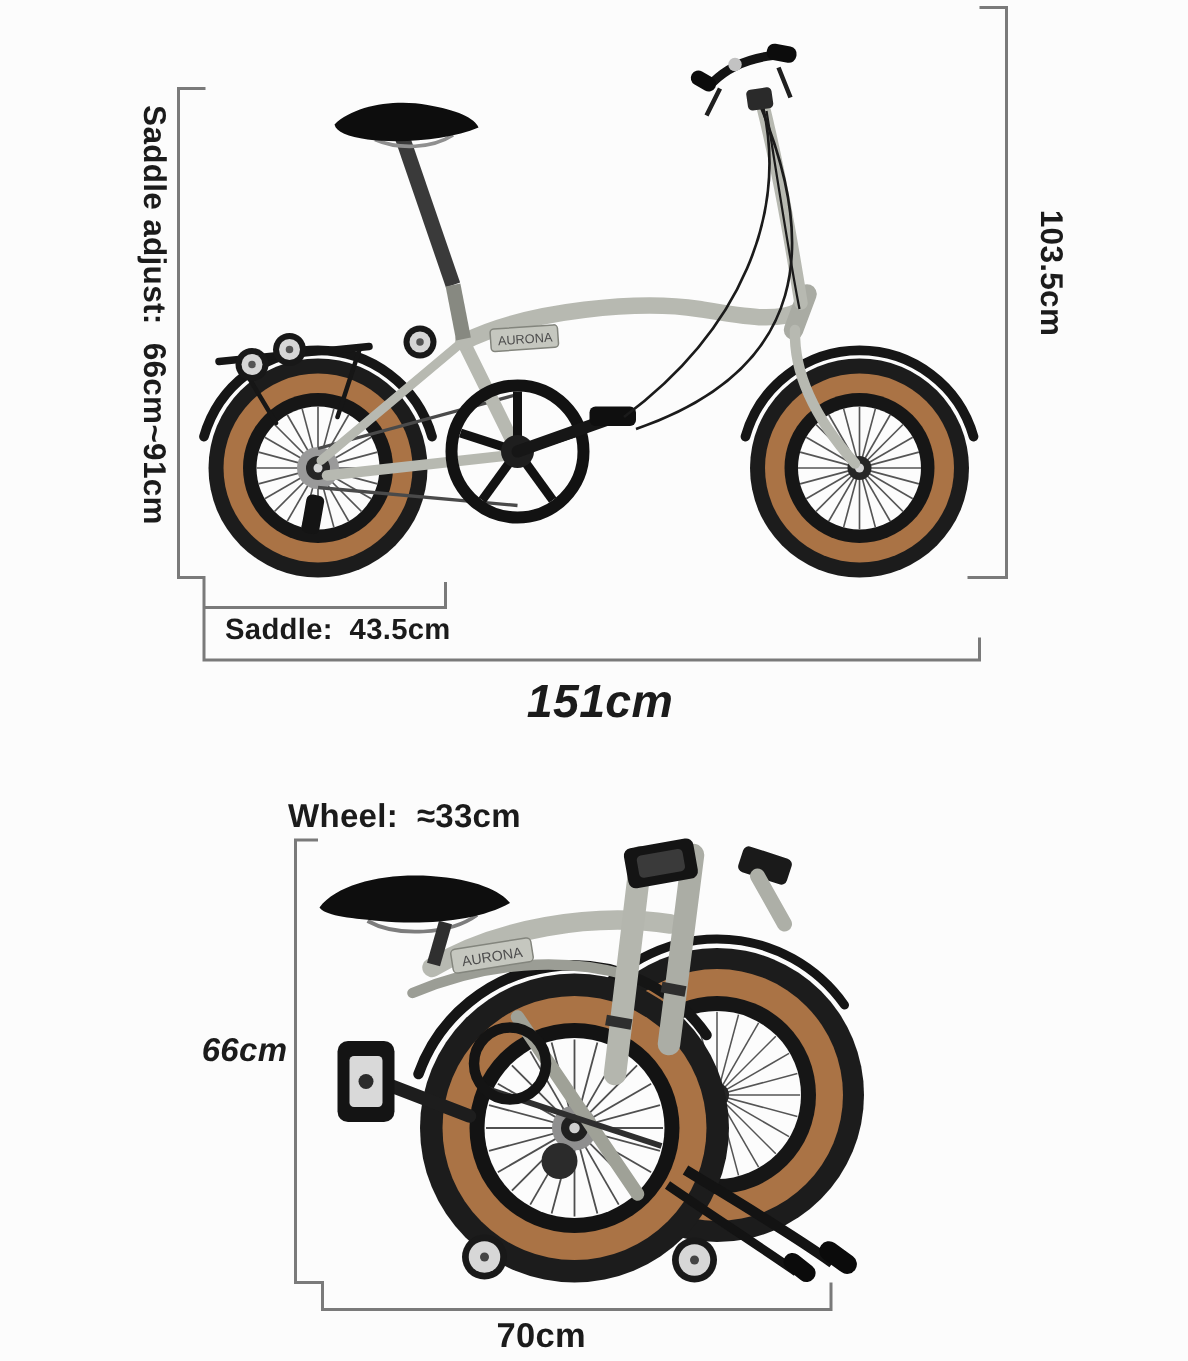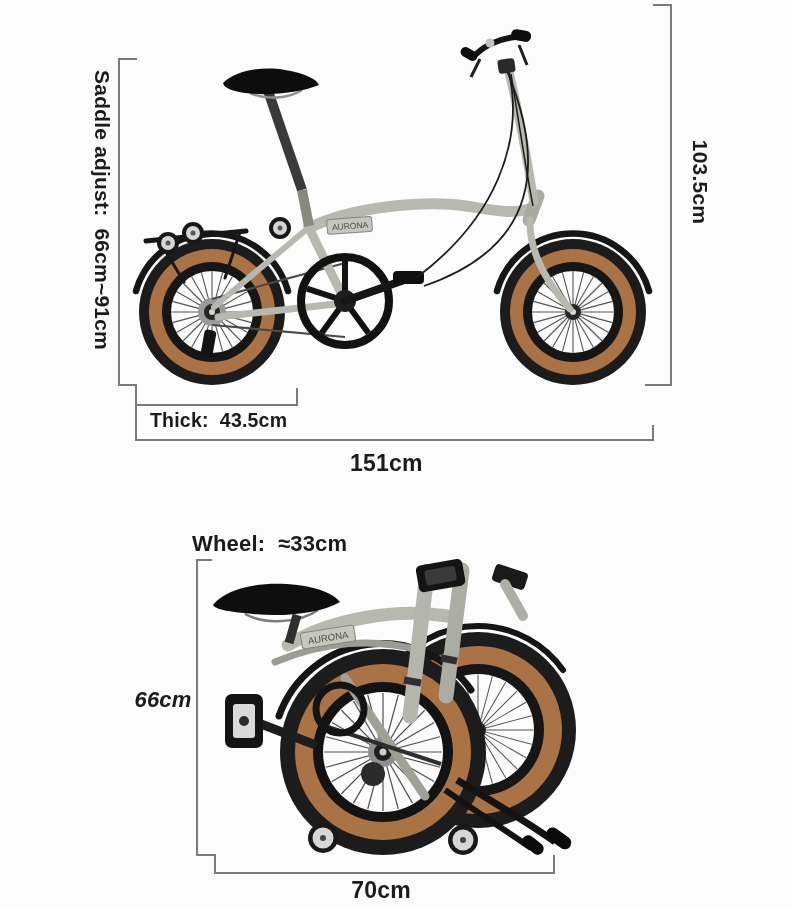--- a/index.html
+++ b/index.html
@@ -3,24 +3,24 @@
 <meta charset="utf-8">
 <style>
   html,body{margin:0;padding:0;background:#fcfcfc;}
   .canvas{position:relative;width:792px;height:907px;background:#fcfcfc;overflow:hidden;
           font-family:"Liberation Sans",sans-serif;color:#1b1b1b;}
   .canvas svg{position:absolute;display:block;}
   .lbl{position:absolute;font-weight:600;white-space:pre;color:#1b1b1b;letter-spacing:.2px;}
   #lbl-saddle { left:-50px;top:196px;width:300px;height:28px;font-size:21px;text-align:center;transform:rotate(90deg);}
   #lbl-height { left:648px;top:168px;width:100px;height:28px;font-size:21px;text-align:center;transform:rotate(90deg);}
   #lbl-wheel  { left:150px;top:409px;font-size:19.5px;}
-  #lbl-length { left:350px;top:450px;width:100px;font-size:23px;}
+  #lbl-length { left:350px;top:450px;width:100px;font-size:31px;text-align:center;font-style:italic;}
   #lbl-thick  { left:192px;top:531px;font-size:22px;}
   #lbl-fheight{ left:113px;top:687px;width:100px;font-size:22px;text-align:center;font-style:italic;}
-  #lbl-fwidth { left:331px;top:877px;width:100px;font-size:23px;text-align:center;}
+  #lbl-fwidth { left:331px;top:877px;width:100px;font-size:23px;}
   #dim-lines{left:0;top:0;}
   #bike-unfolded{left:128px;top:20px;}
   #bike-folded{left:205px;top:558px;}
 </style>
 </head>
 <body>
 
 <div class="canvas">
 
   <svg id="bike-unfolded" width="545" height="375" viewBox="0 0 545 375">
@@ -249,19 +249,19 @@
 
   <svg id="dim-lines" width="792" height="907" viewBox="0 0 792 907" fill="none" stroke="#7a7a7a" stroke-width="2">
     <path d="M137,59 L119,59 L119,385 L136,385 L136,440 L653,440 L653,425"></path>
     <path d="M136,405 L297,405 L297,388"></path>
     <path d="M653,5 L671,5 L671,385 L645,385"></path>
     <path d="M212,560 L197,560 L197,855 L215,855 L215,873 L554,873 L554,855"></path>
   </svg>
 
   <div class="lbl" id="lbl-saddle">Saddle adjust:  66cm~91cm</div>
   <div class="lbl" id="lbl-height">103.5cm</div>
-  <div class="lbl" id="lbl-wheel">Thick:  43.5cm</div>
+  <div class="lbl" id="lbl-wheel">Saddle:  43.5cm</div>
   <div class="lbl" id="lbl-length">151cm</div>
   <div class="lbl" id="lbl-thick">Wheel:  ≈33cm</div>
   <div class="lbl" id="lbl-fheight">66cm</div>
   <div class="lbl" id="lbl-fwidth">70cm</div>
 
 </div>
 
 </body></html>

